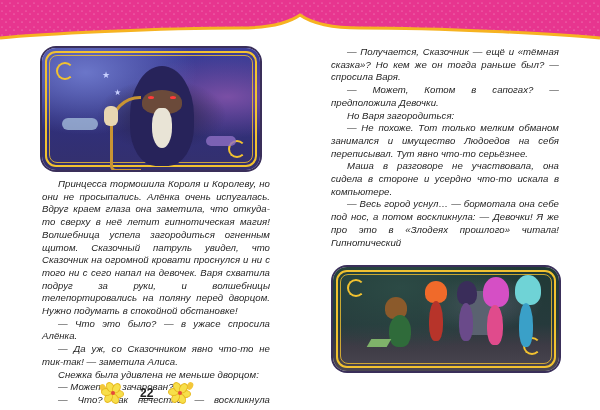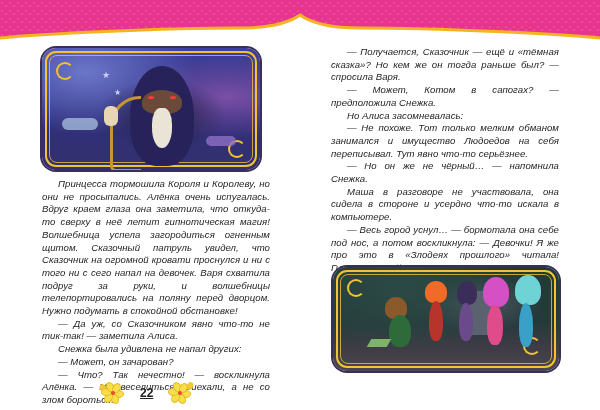--- a/index.html
+++ b/index.html
@@ -117,22 +117,23 @@
     <div style="position:absolute;left:62px;top:58px;width:14px;height:20px;background:#e7d6b2;border-radius:6px;"></div>
 
     <div style="position:absolute;left:20px;top:70px;width:36px;height:12px;background:#a9c3df;border-radius:8px;opacity:.75;"></div>
     <div style="position:absolute;right:24px;top:88px;width:30px;height:10px;background:#8e6fc4;border-radius:8px;opacity:.8;"></div>
     <div style="position:absolute;left:60px;top:22px;color:#c9d0ff;font-size:9px;">★</div>
     <div style="position:absolute;left:72px;top:40px;color:#c9d0ff;font-size:8px;">★</div>
   </div>
 
   <div class="text-block text-left">
     <p>Принцесса тормошила Короля и Королеву, но они не просыпались. Алёнка очень испугалась. Вдруг краем глаза она заметила, что откуда-то сверху в неё летит гипнотическая магия! Волшебница успела загородиться огненным щитом. Сказочный патруль увидел, что Сказочник на огромной кровати проснулся и ни с того ни с сего напал на девочек. Варя схватила подруг за руки, и волшебницы телепортировались на поляну перед дворцом. Нужно подумать в спокойной обстановке!</p>
+    <p>— Что это было? — в ужасе спросила Алёнка.</p>
     <p>— Да уж, со Сказочником явно что-то не тик-так! — заметила Алиса.</p>
-    <p>Снежка была удивлена не напал других:</p>
+    <p>Снежка была удивлена не меньше дворцом:</p>
     <p>— Может, он зачарован?</p>
     <p>— Что? Так нечестно! — воскликнула Алёнка. — Мы веселиться приехали, а не со злом бороться!</p>
   </div>
 
   <div class="folio folio-left">
     <div class="flower">
       <div class="leaf" style="left:0;top:2px;transform:rotate(-30deg);"></div>
       <div class="petal" style="transform:rotate(0deg) translateX(5px);"></div>
       <div class="petal" style="transform:rotate(60deg) translateX(5px);"></div>
       <div class="petal" style="transform:rotate(120deg) translateX(5px);"></div>
@@ -151,24 +152,23 @@
       <div class="petal" style="transform:rotate(240deg) translateX(5px);"></div>
       <div class="petal" style="transform:rotate(300deg) translateX(5px);"></div>
       <div class="center"></div>
     </div>
   </div>
 </div>
 
 <div class="page page-right">
   <div class="text-block text-right" style="left:31px;">
     <p>— Получается, Сказочник — ещё и «тёмная сказка»? Но кем же он тогда раньше был? — спросила Варя.</p>
-    <p>— Может, Котом в сапогах? — предположила Снежка.</p>
-    <p>Но Алиса засомневалась:</p>
+    <p>— Может, Котом в сапогах? — предположила Девочки.</p>
+    <p>Но Варя загородиться:</p>
     <p>— Не похоже. Тот только мелким обманом занимался и имущество Людоедов на себя переписывал. Тут явно что-то серьёзнее.</p>
-    <p>— Но он же не чёрный… — напомнила Снежка.</p>
     <p>Маша в разговоре не участвовала, она сидела в стороне и усердно что-то искала в компьютере.</p>
     <p>— Весь город уснул… — бормотала она себе под нос, а потом воскликнула: — Девочки! Я же про это в «Злодеях прошлого» читала! Гипнотический</p>
   </div>
 
   <div class="illus illus-right">
     <div class="frame"></div>
     <div class="frame2"></div>
     <div class="swirl" style="left:14px;top:12px;"></div>
     <div class="swirl" style="right:18px;bottom:16px;"></div>
 

